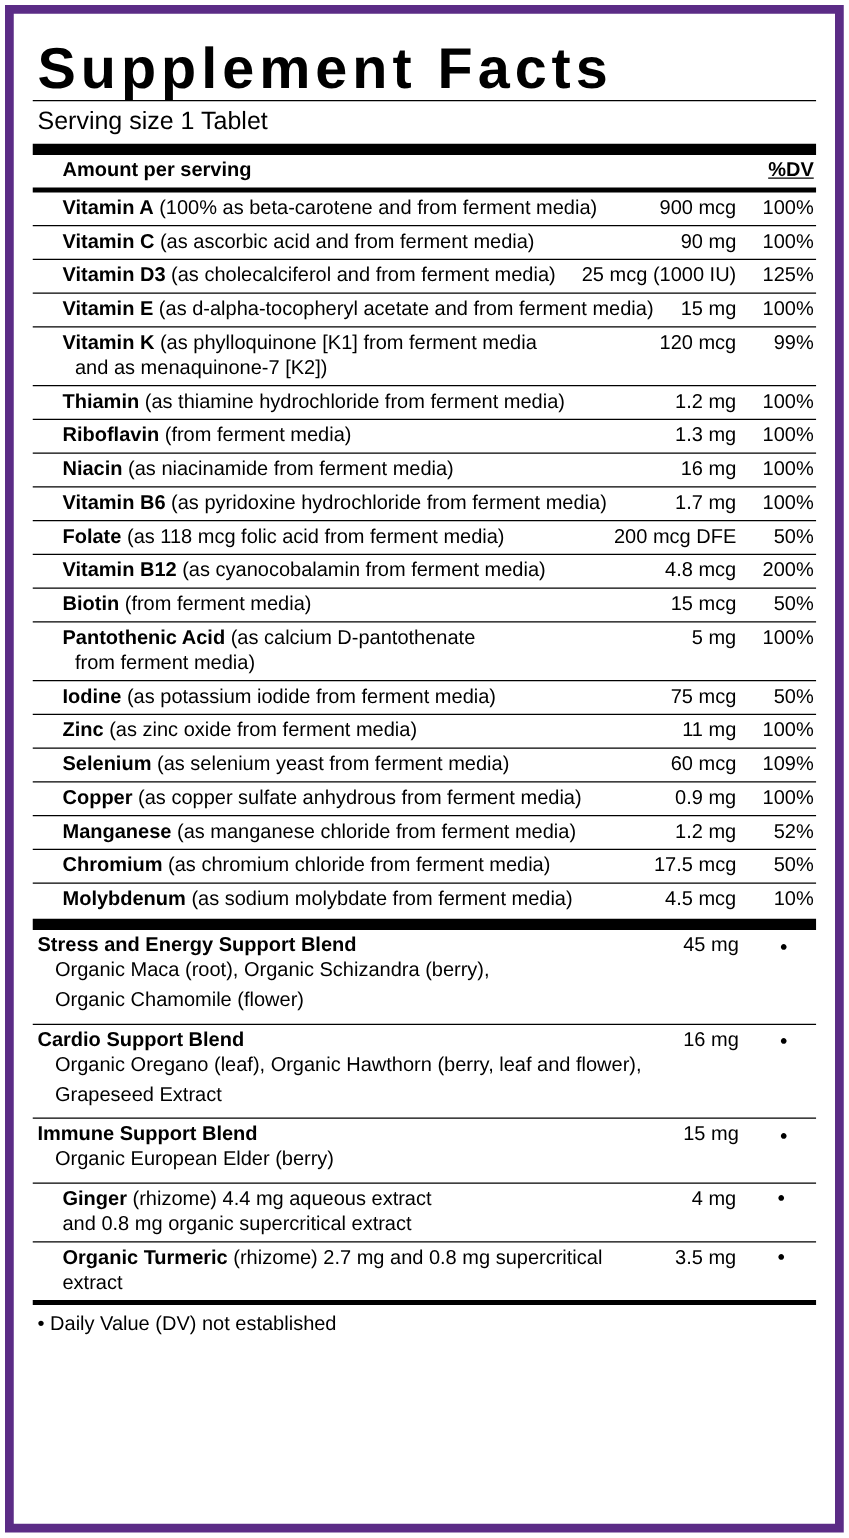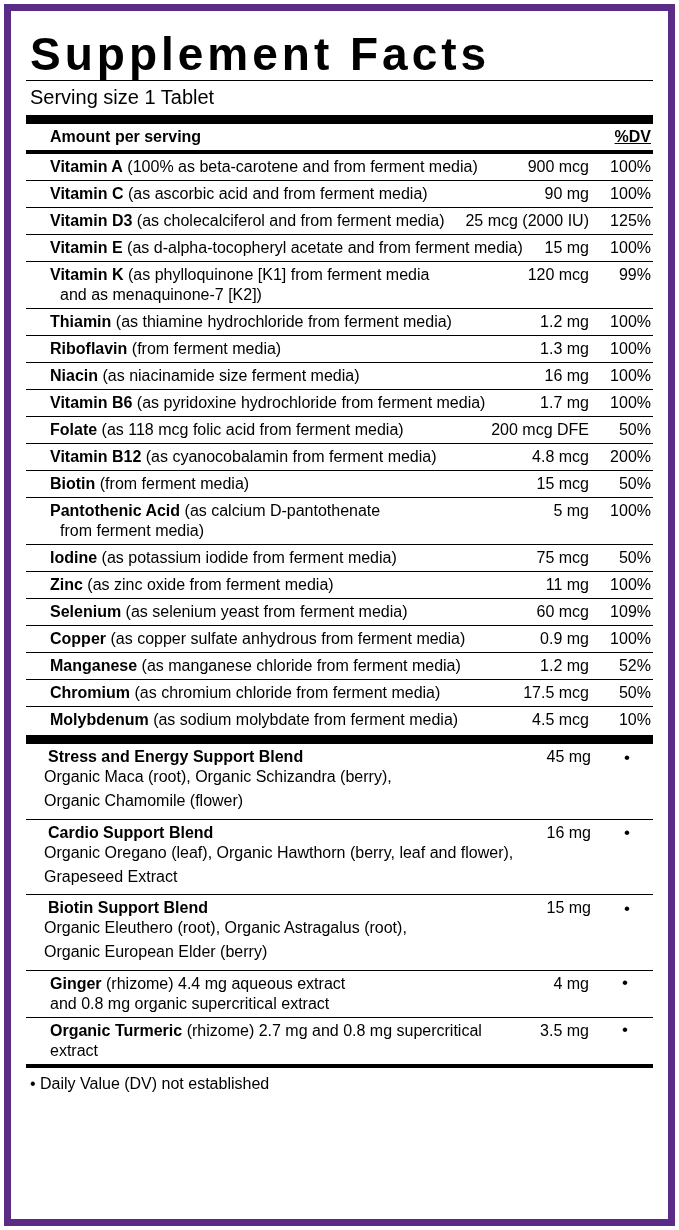--- a/index.html
+++ b/index.html
@@ -104,21 +104,20 @@
     line-height: 1.3;
     font-weight: normal;
   }
   .blend-block {
     padding: 4px 0 5px 4px;
   }
   .blend-top {
     display: flex;
     align-items: center;
     font-size: 16px;
-    margin-left: 18px;
   }
   .blend-top .name { flex: 1 1 auto; font-weight: bold; }
   .blend-top .amt { flex: 0 0 auto; text-align: right; white-space: nowrap; padding-right: 10px; }
   .blend-top .dv { flex: 0 0 52px; text-align: center; white-space: nowrap; }
   .footnote {
     font-size: 16px;
     padding: 7px 0 0 4px;
   }
   .dot { font-size: 17px; line-height: 1; }
 </style>
@@ -151,21 +150,21 @@
 
       <div class="row">
         <div class="name"><span class="nutrient-name">Vitamin C</span> <span class="sub">(as ascorbic acid and from ferment media)</span></div>
         <div class="amt">90 mg</div>
         <div class="dv">100%</div>
       </div>
       <div class="rule-thin"></div>
 
       <div class="row">
         <div class="name"><span class="nutrient-name">Vitamin D3</span> <span class="sub">(as cholecalciferol and from ferment media)</span></div>
-        <div class="amt">25 mcg (2000 IU)</div>
+        <div class="amt">25 mcg (1000 IU)</div>
         <div class="dv">125%</div>
       </div>
       <div class="rule-thin"></div>
 
       <div class="row">
         <div class="name"><span class="nutrient-name">Vitamin E</span> <span class="sub">(as d-alpha-tocopheryl acetate and from ferment media)</span></div>
         <div class="amt">15 mg</div>
         <div class="dv">100%</div>
       </div>
       <div class="rule-thin"></div>
@@ -185,21 +184,21 @@
       <div class="rule-thin"></div>
 
       <div class="row">
         <div class="name"><span class="nutrient-name">Riboflavin</span> <span class="sub">(from ferment media)</span></div>
         <div class="amt">1.3 mg</div>
         <div class="dv">100%</div>
       </div>
       <div class="rule-thin"></div>
 
       <div class="row">
-        <div class="name"><span class="nutrient-name">Niacin</span> <span class="sub">(as niacinamide size ferment media)</span></div>
+        <div class="name"><span class="nutrient-name">Niacin</span> <span class="sub">(as niacinamide from ferment media)</span></div>
         <div class="amt">16 mg</div>
         <div class="dv">100%</div>
       </div>
       <div class="rule-thin"></div>
 
       <div class="row">
         <div class="name"><span class="nutrient-name">Vitamin B6</span> <span class="sub">(as pyridoxine hydrochloride from ferment media)</span></div>
         <div class="amt">1.7 mg</div>
         <div class="dv">100%</div>
       </div>
@@ -301,25 +300,24 @@
         <div class="amt">16 mg</div>
         <div class="dv dot">•</div>
       </div>
       <div class="blend-sub">Organic Oregano (leaf), Organic Hawthorn (berry, leaf and flower),</div>
       <div class="blend-sub">Grapeseed Extract</div>
     </div>
     <div class="rule-thin"></div>
 
     <div class="blend-block">
       <div class="blend-top">
-        <div class="name">Biotin Support Blend</div>
+        <div class="name">Immune Support Blend</div>
         <div class="amt">15 mg</div>
         <div class="dv dot">•</div>
       </div>
-      <div class="blend-sub">Organic Eleuthero (root), Organic Astragalus (root),</div>
       <div class="blend-sub">Organic European Elder (berry)</div>
     </div>
     <div class="rule-thin"></div>
 
     <div class="row">
       <div class="name"><span class="nutrient-name">Ginger</span> <span class="sub">(rhizome) 4.4 mg aqueous extract</span><span class="sub" style="display:block">and 0.8 mg organic supercritical extract</span></div>
       <div class="amt">4 mg</div>
       <div class="dv dot" style="text-align:center">•</div>
     </div>
     <div class="rule-thin"></div>

